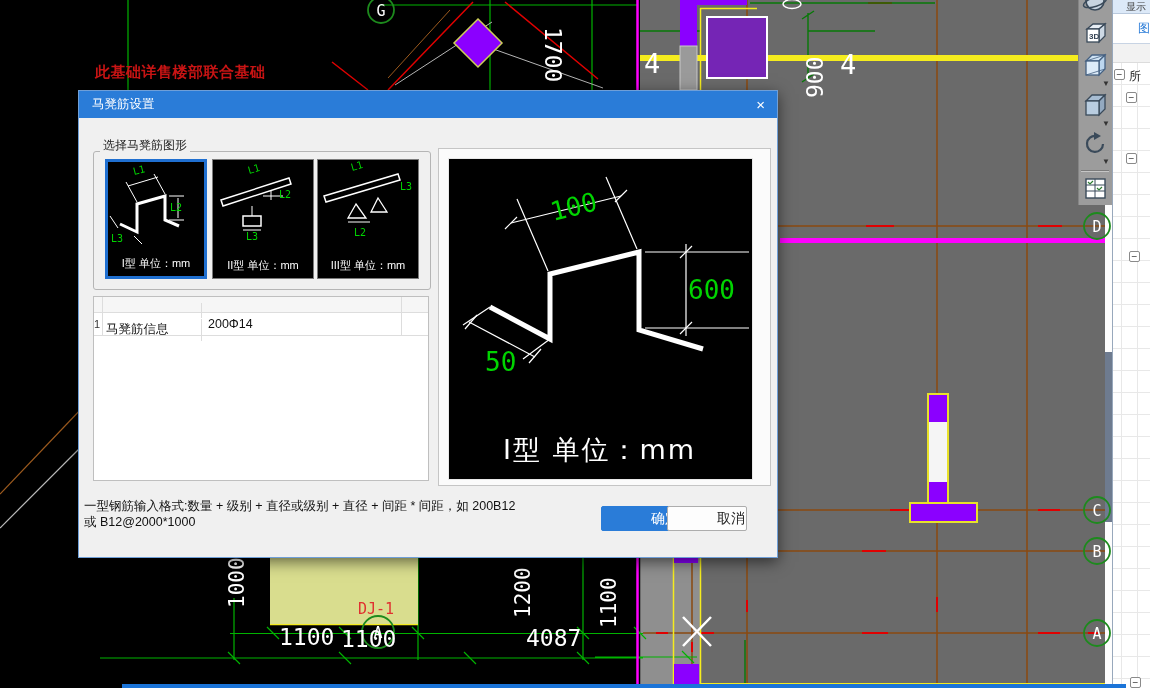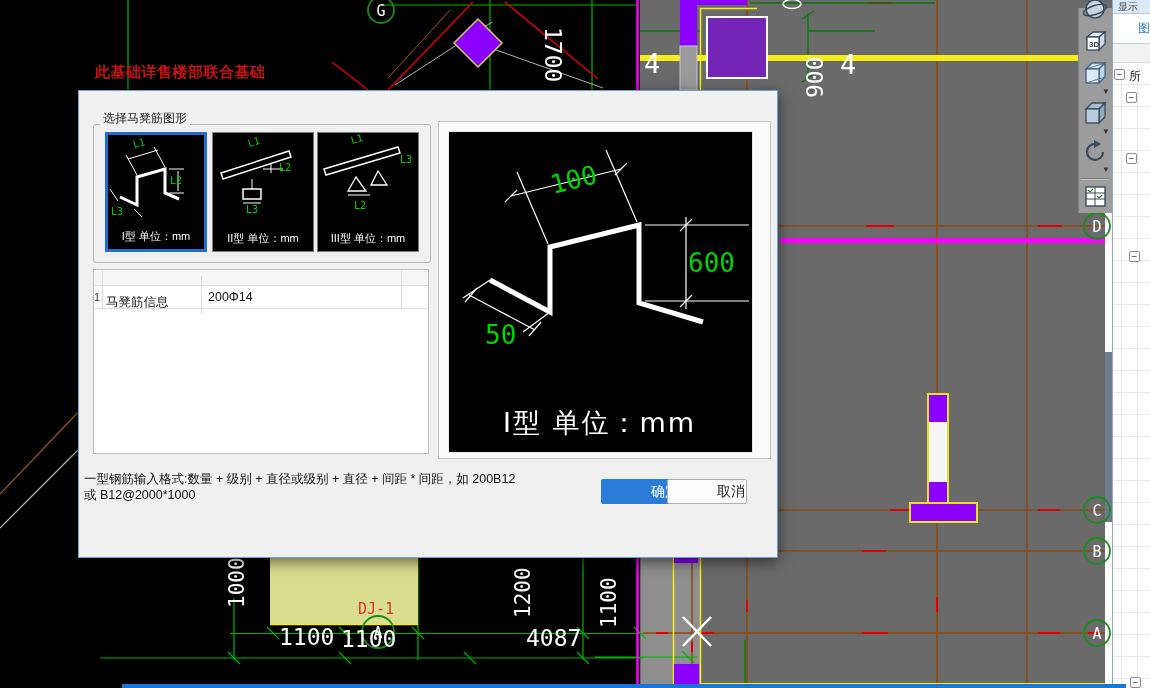--- a/index.html
+++ b/index.html
@@ -3,30 +3,30 @@
 <meta charset="utf-8">
 <style>
   html,body{margin:0;padding:0;width:1150px;height:688px;overflow:hidden;background:#000;
     font-family:"Liberation Sans",sans-serif;}
   .abs{position:absolute;}
   #cad{position:absolute;left:0;top:0;z-index:1;}
   .cadnum{font-family:"DejaVu Sans Mono",monospace;fill:#fff;}
   .cadgreen{font-family:"DejaVu Sans Mono",monospace;fill:#00d400;}
 
   
-  #toolbar{left:1078px;top:8px;width:33px;height:205px;background:#9c9c9c;z-index:2;
+  #toolbar{left:1078px;top:0;width:33px;height:205px;background:#9c9c9c;z-index:2;
     border-left:1px solid #858585;}
   .tool{position:absolute;left:3px;width:27px;height:27px;}
   .dd{position:absolute;right:2px;font-size:8px;color:#333;line-height:8px;}
   .tooldiv{position:absolute;left:2px;width:28px;height:1px;background:#7b7b7b;border-bottom:1px solid #c6c6c6;}
 
   
   #panel{left:1112px;top:0;width:38px;height:688px;background:#fff;z-index:2;border-left:1px solid #98a8bc;box-sizing:border-box;}
   .panel-hdr{height:13px;background:#dce9f8;border-bottom:1px solid #b9c9dd;font-size:10px;color:#444;
-    padding-left:5px;overflow:hidden;white-space:nowrap;line-height:13px;}
+    padding-left:13px;overflow:hidden;white-space:nowrap;line-height:13px;}
   .panel-tab{height:29px;display:flex;align-items:center;padding-left:25px;color:#2a7cd8;font-size:12px;
     border-bottom:1px solid #c8d4e4;overflow:hidden;white-space:nowrap;}
   .panel-colhdr{height:18px;background:#f2f2f2;border-bottom:1px solid #dcdcdc;}
   .panel-tree{position:relative;height:628px;
     background-image:
       linear-gradient(90deg,transparent 8px,#e8e8e8 8px,#e8e8e8 9px,transparent 9px),
       linear-gradient(90deg,transparent 24px,#e8e8e8 24px,#e8e8e8 25px,transparent 25px),
       repeating-linear-gradient(180deg,transparent 0 21px,#e8e8e8 21px 22px);}
   .mbox{position:absolute;width:11px;height:11px;border:1px solid #8a8a8a;border-radius:2px;background:#fff;
     font-size:10px;line-height:9px;text-align:center;color:#333;box-sizing:border-box;}
@@ -232,20 +232,24 @@
     <div class="mbox" style="left:13px;top:29px;">−</div>
     <div class="mbox" style="left:13px;top:90px;">−</div>
     <div class="mbox" style="left:16px;top:188px;">−</div>
     <div class="mbox" style="left:17px;top:614px;">−</div>
   </div>
 </div>
 
 <div id="bluestrip" class="abs"></div>
 
 <div id="dialog" class="abs">
+  <div id="titlebar">
+    <span class="ttl">马凳筋设置</span>
+    <span class="x">×</span>
+  </div>
   <div id="dlgbody">
     <span class="grp-label">选择马凳筋图形</span>
     <div class="grp"></div>
 
     <div class="thumb sel" style="left:26px;">
       <svg width="96" height="92" viewBox="0 0 96 92">
         <polyline points="12,62 29,70 29,42 57,34 57,58 71,64" fill="none" stroke="#fff" stroke-width="3"></polyline>
         <path d="M29 40 L18 20 M57 32 L46 12 M20 24 L50 15 M61 34 H76 M61 58 H76 M70 36 V56 M10 66 L2 54 M26 74 L34 82" stroke="#fff" stroke-width="1" fill="none"></path>
         <text x="26" y="13" font-size="10" class="cadgreen" transform="rotate(-14 26 13)">L1</text>
         <text x="62" y="49" font-size="10" class="cadgreen">L2</text>

